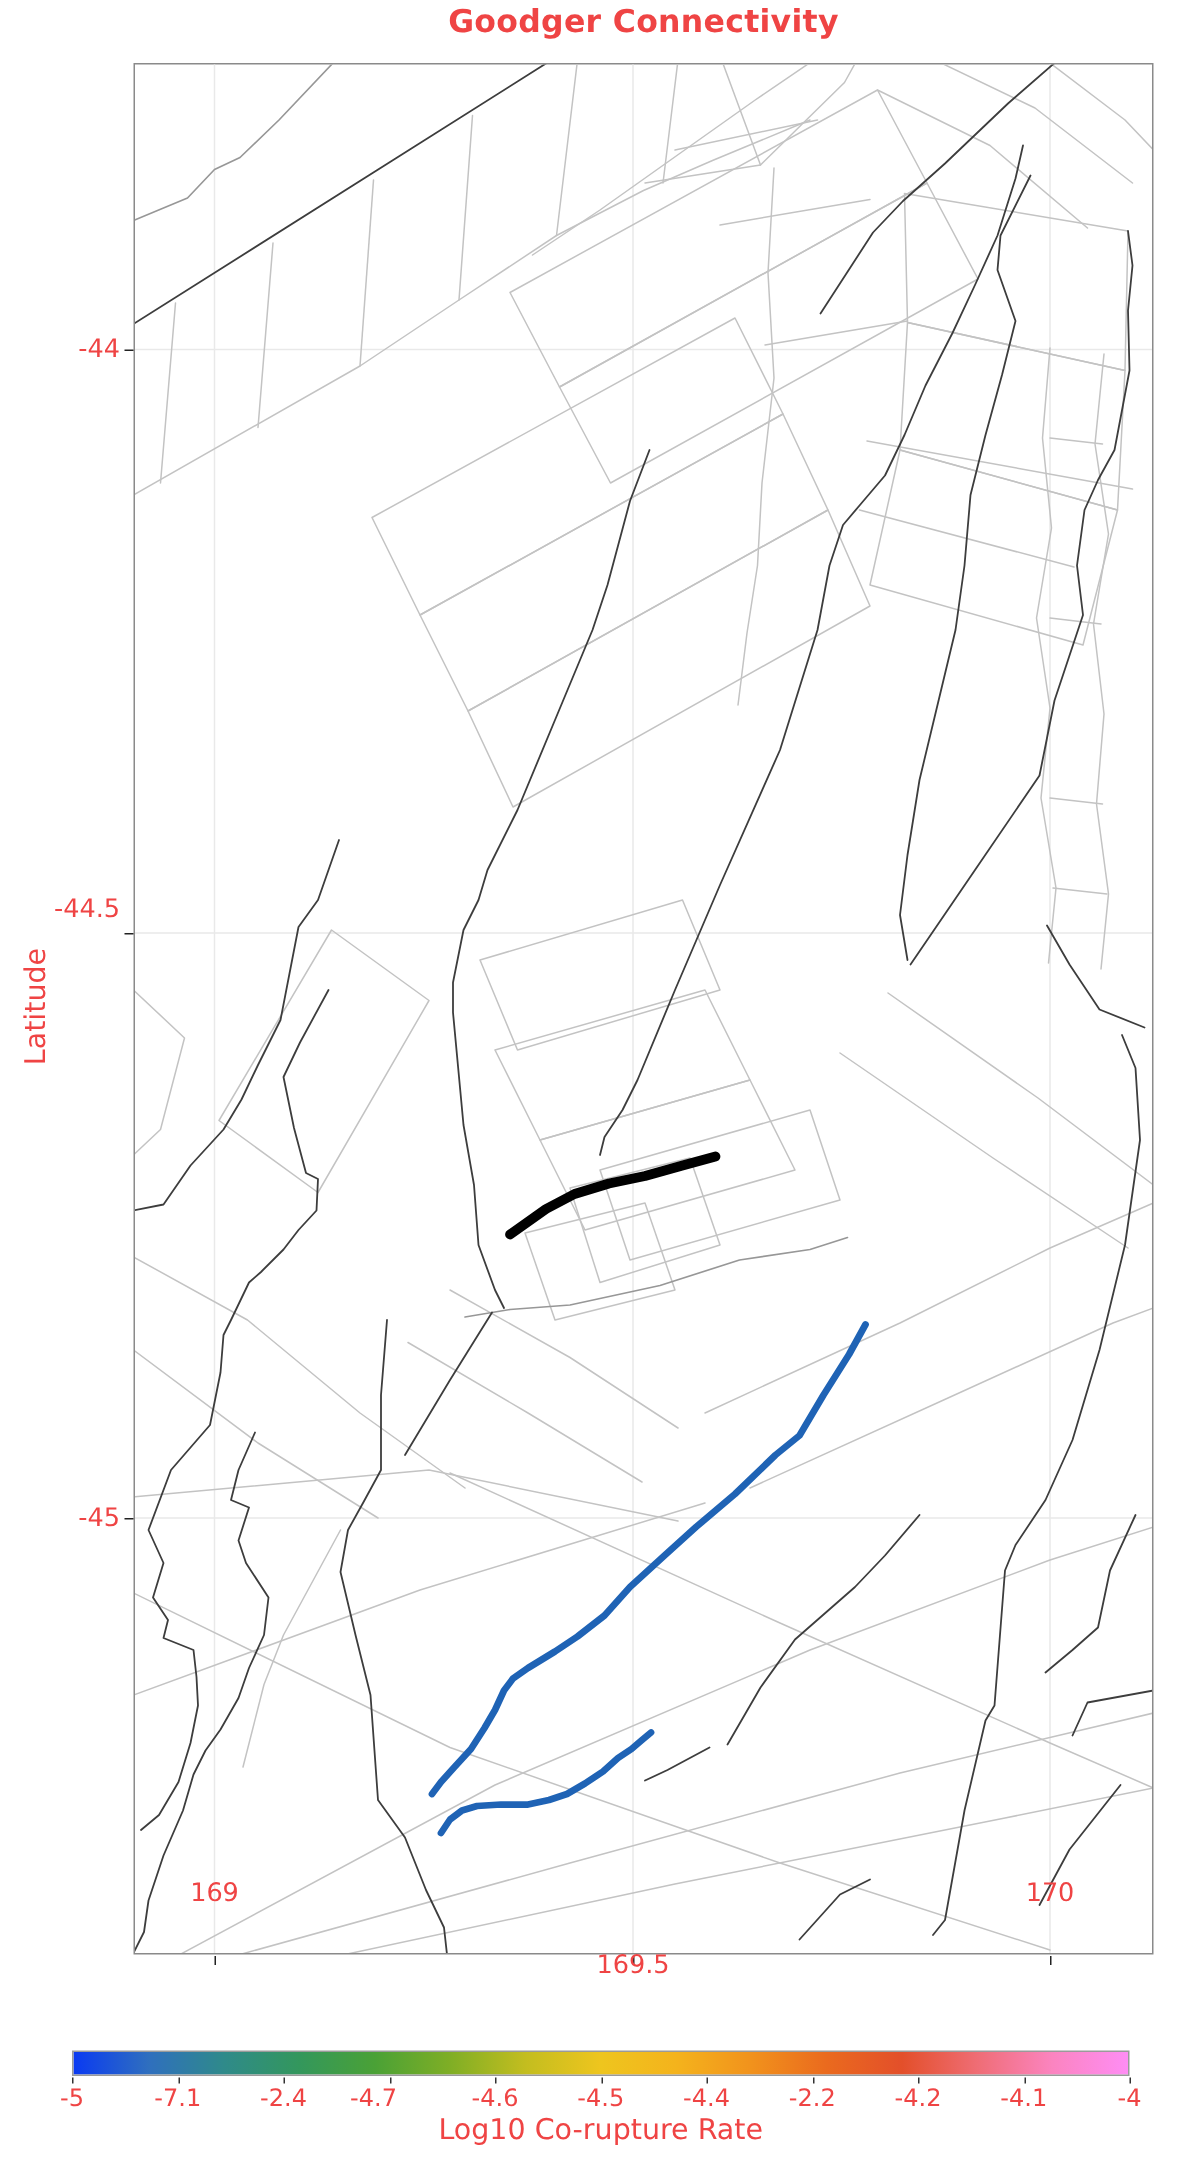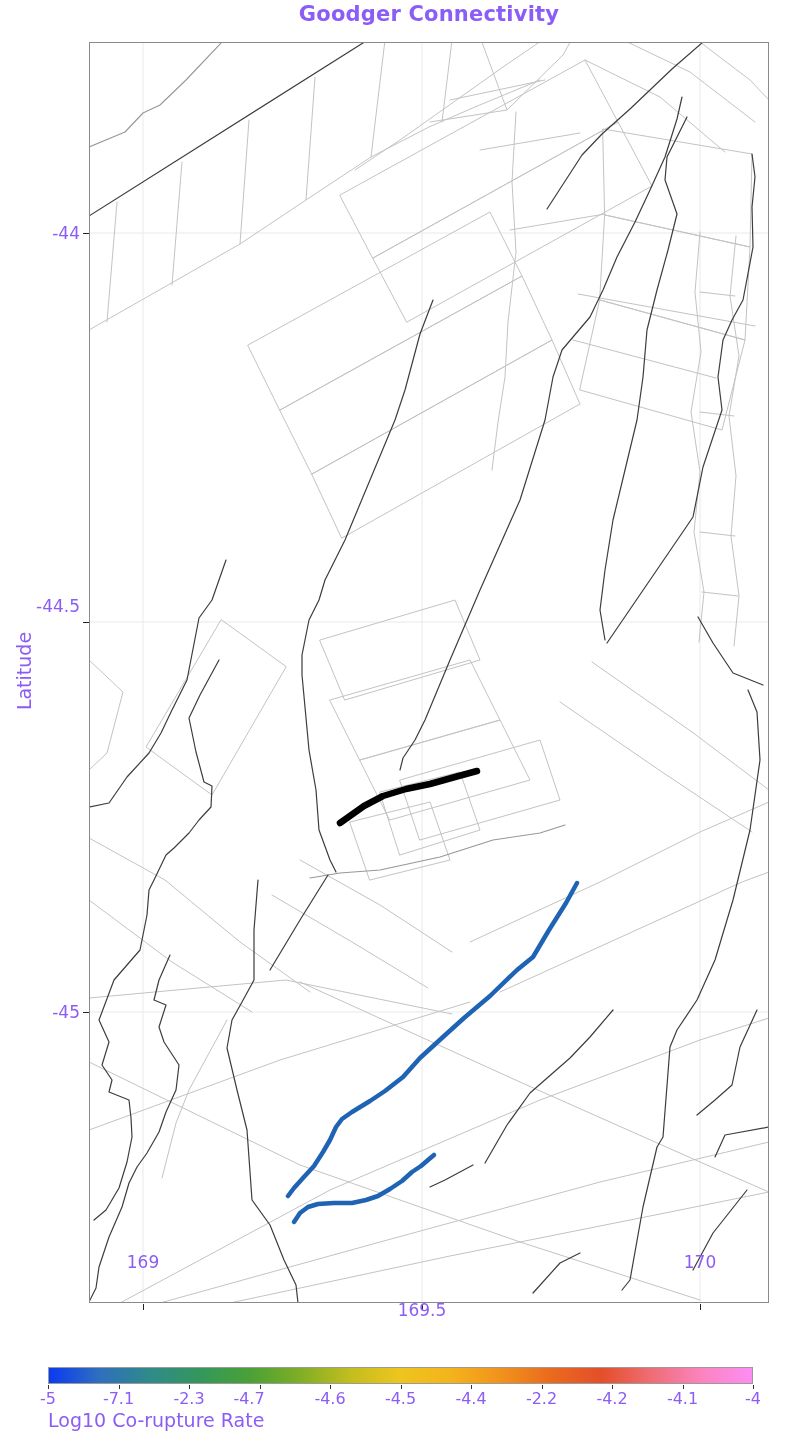--- a/index.html
+++ b/index.html
@@ -1,36 +1,36 @@
 <!DOCTYPE html>
 <html><head>
 <meta charset="utf-8">
 <style>
   html,body{margin:0;padding:0;background:#ffffff;}
   #fig{position:relative;width:684px;height:1449px;background:#ffffff;
-       font-family:"DejaVu Sans","Liberation Sans",sans-serif;color:#8b5cf6;}
+       font-family:"DejaVu Sans","Liberation Sans",sans-serif;color:#ef4444;}
   #title{position:absolute;left:89px;width:680px;top:2px;text-align:center;
          font-size:21px;font-weight:bold;letter-spacing:.2px;}
   #plot{position:absolute;left:89px;top:42px;width:680px;height:1261px;
         border:1px solid #8a8a8a;box-sizing:border-box;background:#fff;}
   #mapsvg{position:absolute;left:0;top:0;}
   .xtick-mark{position:absolute;width:1px;height:6px;background:#222;top:1304px;}
   .ytick-mark{position:absolute;height:1px;width:6px;background:#222;left:83px;}
   .xtick-label{position:absolute;top:1252px;transform:translateX(-50%);
                font-size:17px;white-space:nowrap;}
   .ytick-label{position:absolute;transform:translate(-100%,-50%);
                font-size:17px;white-space:nowrap;}
   #xlabel{position:absolute;left:89px;width:680px;top:1334px;text-align:center;font-size:19px;}
   #ylabel{position:absolute;left:-36px;top:660px;width:120px;text-align:center;
           font-size:19px;transform:rotate(-90deg);transform-origin:center center;}
   #cbar{position:absolute;left:48px;top:1367px;width:705px;height:17px;
         border:1px solid #9a9a9a;box-sizing:border-box;}
   .cbtick-mark{position:absolute;width:1px;height:4px;background:#333;top:1385px;}
   .cbtick-label{position:absolute;top:1389px;transform:translateX(-50%);font-size:16px;}
-  #cblabel{position:absolute;left:48px;width:705px;top:1409px;text-align:left;font-size:19px;}
+  #cblabel{position:absolute;left:48px;width:705px;top:1409px;text-align:center;font-size:19px;}
 </style>
 </head>
 <body>
 
 <div id="fig">
   <div id="title">Goodger Connectivity</div>
 
   <div id="plot">
     <svg id="mapsvg" width="678" height="1259" viewBox="90 43 678 1259">
         <polyline points="143,42 143,1303" fill="none" stroke="#e9e9e9" stroke-width="1" stroke-linejoin="round" stroke-linecap="round"></polyline>
@@ -140,21 +140,21 @@
 
   <div id="ylabel">Latitude</div>
 
   <div id="cbar" style="background: linear-gradient(to right, rgb(10, 58, 242), rgb(47, 111, 190), rgb(47, 138, 138), rgb(51, 151, 92), rgb(74, 161, 54), rgb(127, 174, 37), rgb(195, 189, 31), rgb(238, 197, 30), rgb(244, 179, 28), rgb(241, 146, 28), rgb(234, 106, 30), rgb(227, 79, 42), rgb(239, 109, 117), rgb(251, 132, 192), rgb(254, 141, 244));"></div>
   <div id="cbticks">
       <div class="cbtick-mark" style="left: 48px;"></div>
       <div class="cbtick-label" style="left: 48px;">-5</div>
       <div class="cbtick-mark" style="left: 118.5px;"></div>
       <div class="cbtick-label" style="left: 118.5px;">-7.1</div>
       <div class="cbtick-mark" style="left: 189px;"></div>
-      <div class="cbtick-label" style="left: 189px;">-2.3</div>
+      <div class="cbtick-label" style="left: 189px;">-2.4</div>
       <div class="cbtick-mark" style="left: 259.5px;"></div>
       <div class="cbtick-label" style="left: 249px;">-4.7</div>
       <div class="cbtick-mark" style="left: 330px;"></div>
       <div class="cbtick-label" style="left: 330px;">-4.6</div>
       <div class="cbtick-mark" style="left: 400.5px;"></div>
       <div class="cbtick-label" style="left: 400.5px;">-4.5</div>
       <div class="cbtick-mark" style="left: 471px;"></div>
       <div class="cbtick-label" style="left: 471px;">-4.4</div>
       <div class="cbtick-mark" style="left: 541.5px;"></div>
       <div class="cbtick-label" style="left: 541.5px;">-2.2</div>

